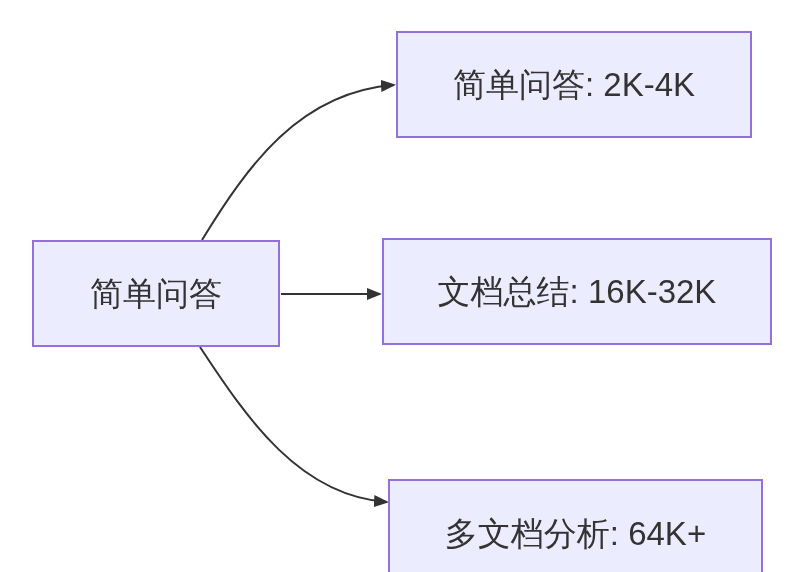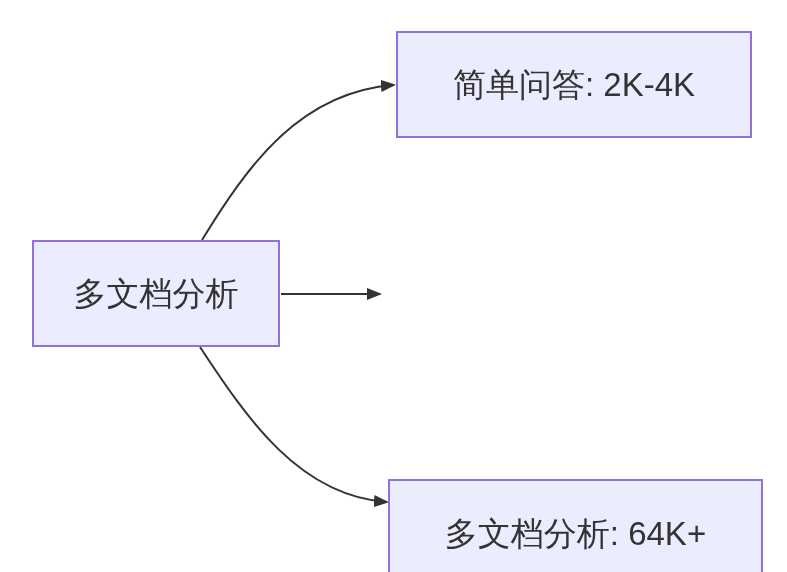--- a/index.html
+++ b/index.html
@@ -71,25 +71,28 @@
       <marker id="ah" markerWidth="7.5" markerHeight="6" refX="6.5" refY="3" orient="auto">
         <path class="arrowhead-shape" d="M0,0 L7.5,3 L0,6 Z"></path>
       </marker>
     </defs>
     <path class="edge-line" d="M 202 240 C 248 165, 300 92, 394 85" marker-end="url(#ah)"></path>
     <path class="edge-line" d="M 281 294 L 380 294" marker-end="url(#ah)"></path>
     <path class="edge-line" d="M 200 347 C 248 420, 300 496, 387 502" marker-end="url(#ah)"></path>
   </svg>
 
   <div class="node node-root">
-    <span class="node-label">多文档分析</span>
+    <span class="node-label">简单问答</span>
   </div>
 
   <div class="node node-top">
     <span class="node-label">简单问答: 2K-4K</span>
   </div>
 
+  <div class="node node-mid">
+    <span class="node-label">文档总结: 16K-32K</span>
+  </div>
 
   <div class="node node-bottom">
     <span class="node-label">多文档分析: 64K+</span>
   </div>
 
 </div>
 
 </body></html>

